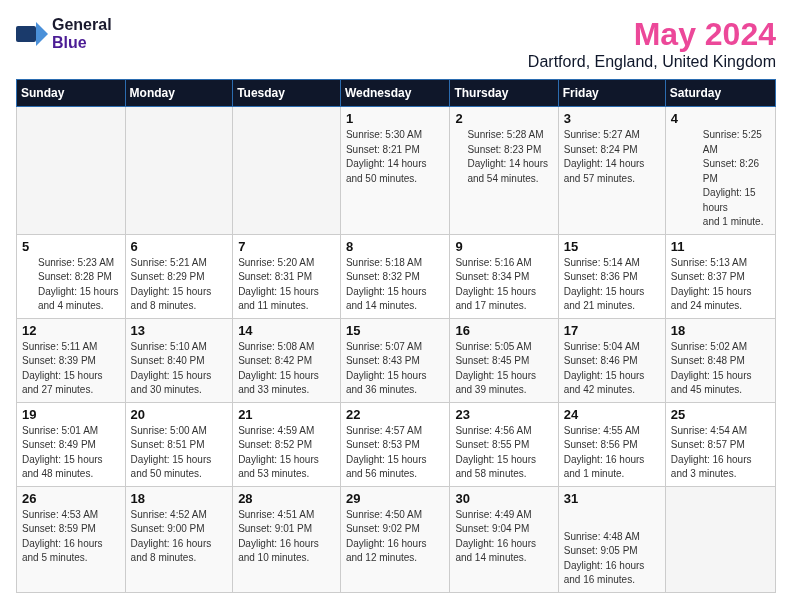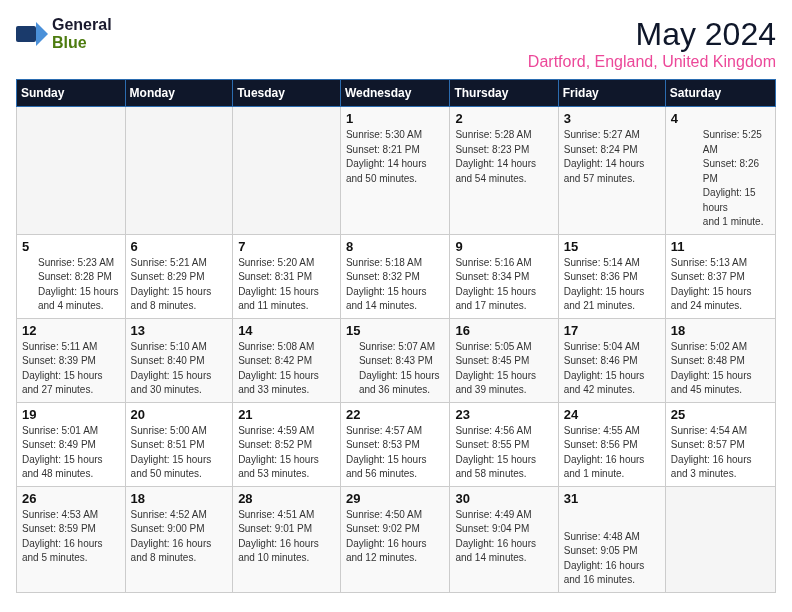--- a/index.html
+++ b/index.html
@@ -24,26 +24,26 @@
     .logo-row {
       display: flex;
       align-items: center;
       gap: 4px;
     }
     .title-area {
       text-align: right;
     }
     .main-title {
       font-size: 32px;
-      font-weight: normal;
-      color: #0f172a;
+      font-weight: bold;
+      color: #ec4899;
     }
     .subtitle {
       font-size: 16px;
-      color: #ec4899;
+      color: #0f172a;
     }
     .calendar {
       width: 100%;
       border-collapse: collapse;
       font-size: 11px;
     }
     .calendar th {
       background-color: #0f172a;
       color: #fff;
       padding: 6px 4px;
@@ -87,21 +87,21 @@
 
 <div class="header-area">
   <div class="logo">
     <div class="logo-row">
       <svg width="32" height="24" viewBox="0 0 32 24">
         <rect x="0" y="4" width="20" height="16" rx="2" fill="#1a3a6b"></rect>
         <polygon points="20,0 32,12 20,24" fill="#4a90d9"></polygon>
       </svg>
       <div style="display:flex;flex-direction:column;line-height:1.1;">
         <span style="font-size:16px;font-weight:bold;color:#1a1a2e;">General</span>
-        <span style="font-size:16px;font-weight:bold;color:#4d7c0f;">Blue</span>
+        <span style="font-size:16px;font-weight:bold;color:#4c1d95;">Blue</span>
       </div>
     </div>
   </div>
   <div class="title-area">
     <div class="main-title">May 2024</div>
     <div class="subtitle">Dartford, England, United Kingdom</div>
   </div>
 </div>
 
 <table class="calendar">
@@ -123,21 +123,21 @@
         <td class="empty-cell"></td>
         <td>
           <div class="day-num">1</div>
           <div class="day-info" style="white-space: pre-line;">Sunrise: 5:30 AM
 Sunset: 8:21 PM
 Daylight: 14 hours
 and 50 minutes.</div>
         </td>
         <td>
           <div class="day-num">2</div>
-          <div class="day-info" style="white-space: pre-line;">Sunrise: 5:28 AM
+          <div class="day-info" style="white-space: pre-line; margin-left: 12px;">Sunrise: 5:28 AM
 Sunset: 8:23 PM
 Daylight: 14 hours
 and 54 minutes.</div>
         </td>
         <td>
           <div class="day-num">3</div>
           <div class="day-info" style="white-space: pre-line;">Sunrise: 5:27 AM
 Sunset: 8:24 PM
 Daylight: 14 hours
 and 57 minutes.</div>
@@ -218,21 +218,21 @@
         </td>
         <td>
           <div class="day-num">14</div>
           <div class="day-info" style="white-space: pre-line;">Sunrise: 5:08 AM
 Sunset: 8:42 PM
 Daylight: 15 hours
 and 33 minutes.</div>
         </td>
         <td>
           <div class="day-num">15</div>
-          <div class="day-info" style="white-space: pre-line; margin-left: 13px;">Sunrise: 5:07 AM
+          <div class="day-info" style="white-space: pre-line;">Sunrise: 5:07 AM
 Sunset: 8:43 PM
 Daylight: 15 hours
 and 36 minutes.</div>
         </td>
         <td>
           <div class="day-num">16</div>
           <div class="day-info" style="white-space: pre-line;">Sunrise: 5:05 AM
 Sunset: 8:45 PM
 Daylight: 15 hours
 and 39 minutes.</div>

